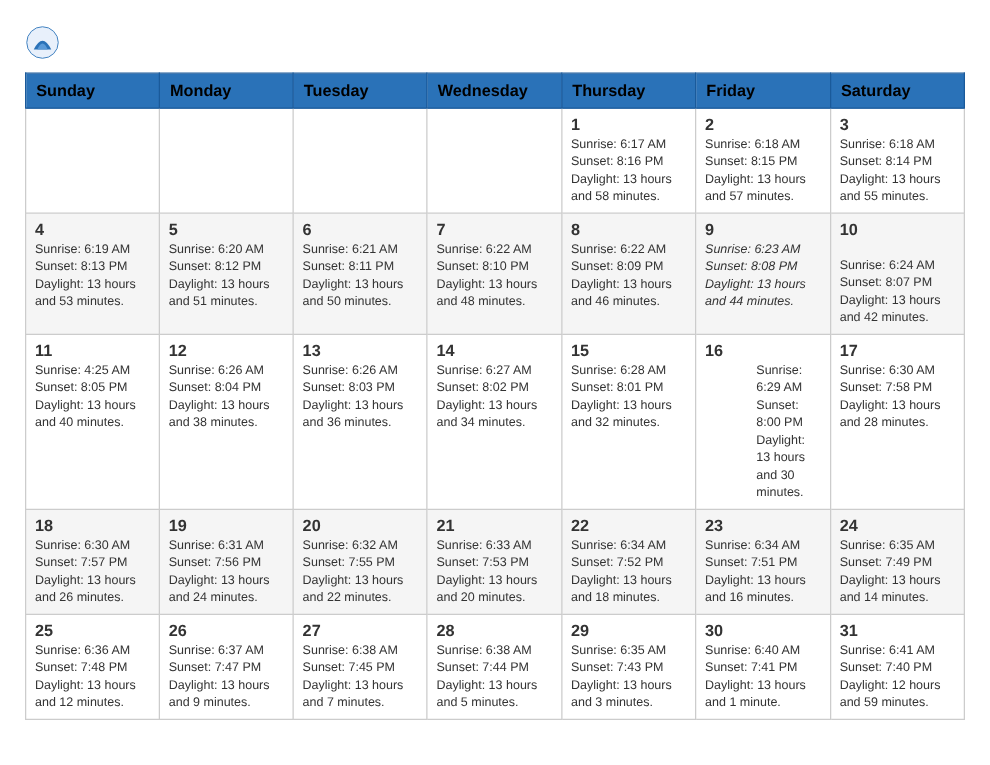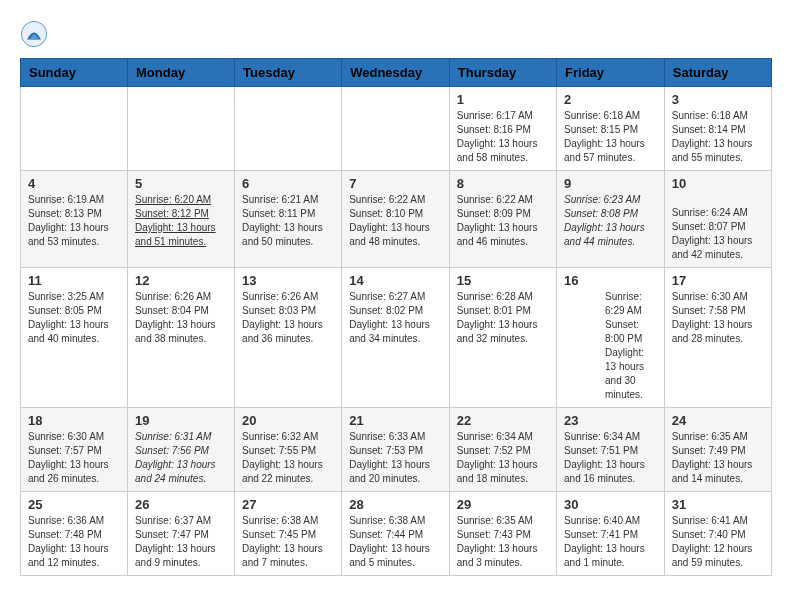--- a/index.html
+++ b/index.html
@@ -154,21 +154,21 @@
       <tr>
         <td>
           <div class="day-number">4</div>
           <div class="day-info" style="white-space: pre-line;">Sunrise: 6:19 AM
 Sunset: 8:13 PM
 Daylight: 13 hours
 and 53 minutes.</div>
         </td>
         <td>
           <div class="day-number">5</div>
-          <div class="day-info" style="white-space: pre-line; text-decoration: underline;">Sunrise: 6:20 AM
+          <div class="day-info" style="white-space: pre-line;">Sunrise: 6:20 AM
 Sunset: 8:12 PM
 Daylight: 13 hours
 and 51 minutes.</div>
         </td>
         <td>
           <div class="day-number">6</div>
           <div class="day-info" style="white-space: pre-line;">Sunrise: 6:21 AM
 Sunset: 8:11 PM
 Daylight: 13 hours
 and 50 minutes.</div>
@@ -198,21 +198,21 @@
           <div class="day-number">10</div>
           <div class="day-info" style="white-space: pre-line; margin-top: 15px;">Sunrise: 6:24 AM
 Sunset: 8:07 PM
 Daylight: 13 hours
 and 42 minutes.</div>
         </td>
       </tr>
       <tr>
         <td>
           <div class="day-number">11</div>
-          <div class="day-info" style="white-space: pre-line;">Sunrise: 3:25 AM
+          <div class="day-info" style="white-space: pre-line;">Sunrise: 4:25 AM
 Sunset: 8:05 PM
 Daylight: 13 hours
 and 40 minutes.</div>
         </td>
         <td>
           <div class="day-number">12</div>
           <div class="day-info" style="white-space: pre-line;">Sunrise: 6:26 AM
 Sunset: 8:04 PM
 Daylight: 13 hours
 and 38 minutes.</div>
@@ -256,21 +256,21 @@
       <tr>
         <td>
           <div class="day-number">18</div>
           <div class="day-info" style="white-space: pre-line;">Sunrise: 6:30 AM
 Sunset: 7:57 PM
 Daylight: 13 hours
 and 26 minutes.</div>
         </td>
         <td>
           <div class="day-number">19</div>
-          <div class="day-info" style="white-space: pre-line; font-style: italic;">Sunrise: 6:31 AM
+          <div class="day-info" style="white-space: pre-line;">Sunrise: 6:31 AM
 Sunset: 7:56 PM
 Daylight: 13 hours
 and 24 minutes.</div>
         </td>
         <td>
           <div class="day-number">20</div>
           <div class="day-info" style="white-space: pre-line;">Sunrise: 6:32 AM
 Sunset: 7:55 PM
 Daylight: 13 hours
 and 22 minutes.</div>

